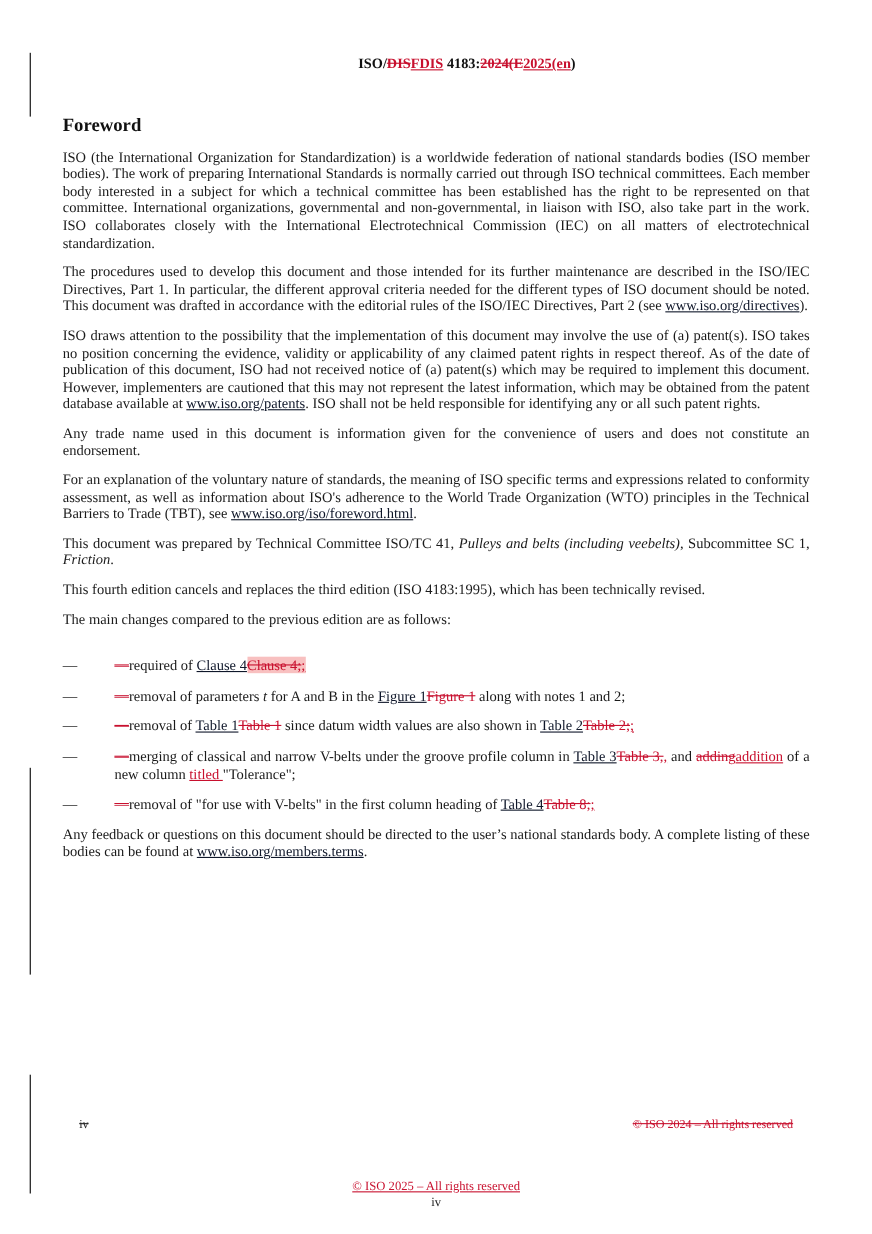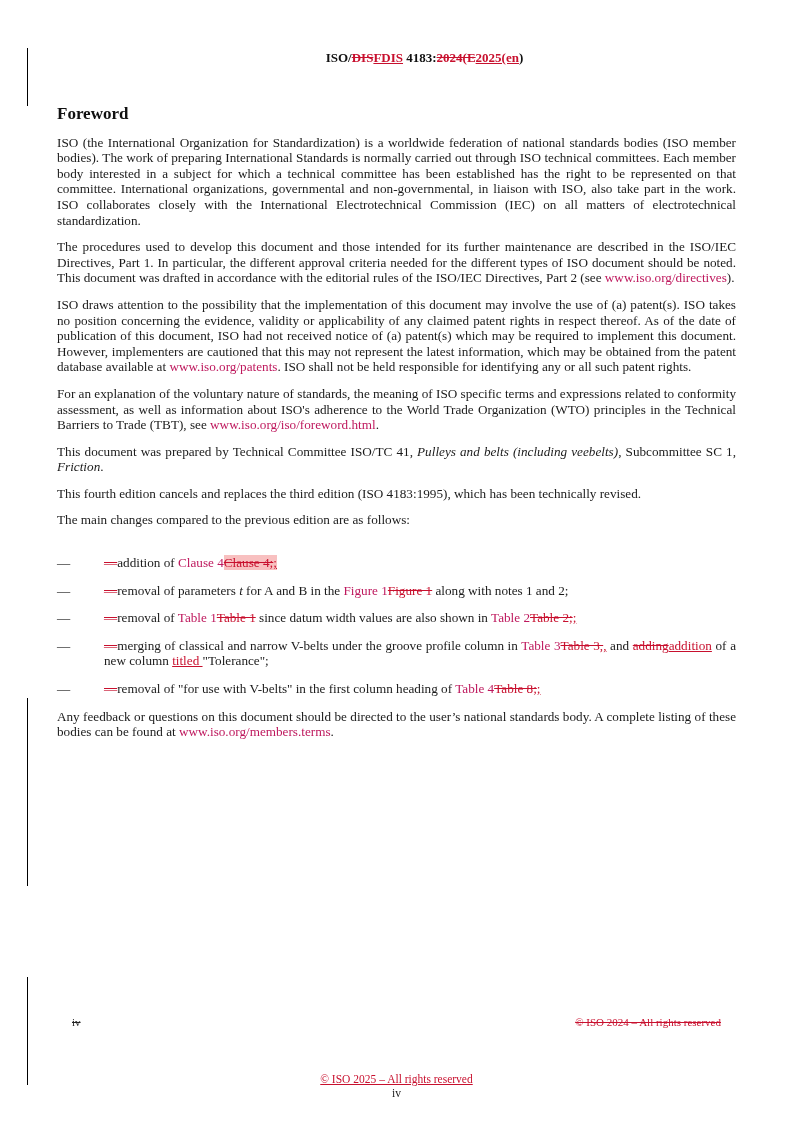--- a/index.html
+++ b/index.html
@@ -10,21 +10,21 @@
   }
   .page { position: absolute; left: 0; top: 0; width: 793px; height: 1122px; }
   .change-bar { position: absolute; left: 27px; width: 1px; background: #000; }
   .header {
     position: absolute; top: 50px; left: 0; width: 793px; text-align: center;
     font-family: "Liberation Serif", serif; font-weight: bold; font-size: 13px; color: #111; padding-left: 28px;
   }
   .del { color: #c8102e; text-decoration: line-through; }
   .ins { color: #c8102e; text-decoration: underline; }
   .del-hl { background: #f8c0c0; }
-  .link { color: #be185d; }
+  .link { color: #0f172a; text-decoration: underline; }
   .content {
     position: absolute; left: 57px; width: 679px; top: 106px;
     font-family: "Liberation Serif", serif; font-size: 13.2px; line-height: 15.6px;
     text-align: justify;
   }
   h1 {
     font-family: "Liberation Serif", serif; font-weight: bold; font-size: 17px;
     margin: 0 0 13px 0; color: #111;
   }
   p { margin: 0 0 11px 0; }
@@ -60,33 +60,34 @@
 
   <div class="content">
     <h1>Foreword</h1>
 
     <p>ISO (the International Organization for Standardization) is a worldwide federation of national standards bodies (ISO member bodies). The work of preparing International Standards is normally carried out through ISO technical committees. Each member body interested in a subject for which a technical committee has been established has the right to be represented on that committee. International organizations, governmental and non-governmental, in liaison with ISO, also take part in the work. ISO collaborates closely with the International Electrotechnical Commission (IEC) on all matters of electrotechnical standardization.</p>
 
     <p><span>The procedures used to develop this document and those intended for its further maintenance are described in the ISO/IEC Directives, Part 1. In particular, the different approval criteria needed for the different types of ISO document should be noted. This document was drafted in accordance with the editorial rules of the ISO/IEC Directives, Part 2 (see </span><a class="link">www.iso.org/directives</a><span>).</span></p>
 
     <p><span>ISO draws attention to the possibility that the implementation of this document may involve the use of (a) patent(s). ISO takes no position concerning the evidence, validity or applicability of any claimed patent rights in respect thereof. As of the date of publication of this document, ISO had not received notice of (a) patent(s) which may be required to implement this document. However, implementers are cautioned that this may not represent the latest information, which may be obtained from the patent database available at </span><a class="link">www.iso.org/patents</a><span>. ISO shall not be held responsible for identifying any or all such patent rights.</span></p>
 
+    <p>Any trade name used in this document is information given for the convenience of users and does not constitute an endorsement.</p>
 
     <p><span>For an explanation of the voluntary nature of standards, the meaning of ISO specific terms and expressions related to conformity assessment, as well as information about ISO's adherence to the World Trade Organization (WTO) principles in the Technical Barriers to Trade (TBT), see </span><a class="link">www.iso.org/iso/foreword.html</a><span>.</span></p>
 
     <p><span>This document was prepared by Technical Committee ISO/TC 41, </span><i>Pulleys and belts (including veebelts)</i><span>, Subcommittee SC 1, </span><i>Friction</i><span>.</span></p>
 
     <p style="white-space:nowrap;">This fourth edition cancels and replaces the third edition (ISO 4183:1995), which has been technically revised.</p>
 
     <p style="margin-bottom:27px;">The main changes compared to the previous edition are as follows:</p>
 
     <ul class="list">
       <li>
         <span class="dash">—</span>
-        <span class="dash2">—</span><span>addition of </span><a class="link">Clause 4</a><span class="del-hl"><span class="del">Clause 4;</span><span class="ins">;</span></span>
+        <span class="dash2">—</span><span>required of </span><a class="link">Clause 4</a><span class="del-hl"><span class="del">Clause 4;</span><span class="ins">;</span></span>
       </li>
       <li>
         <span class="dash">—</span>
         <span class="dash2">—</span><span>removal of parameters </span><i>t</i><span> for A and B in the </span><a class="link">Figure 1</a><span class="del">Figure 1</span><span> along with notes 1 and 2;</span>
       </li>
       <li>
         <span class="dash">—</span>
         <span class="dash2">—</span><span>removal of </span><a class="link">Table 1</a><span class="del">Table 1</span><span> since datum width values are also shown in </span><a class="link">Table 2</a><span class="del">Table 2;</span><span class="ins">;</span>
       </li>
       <li>

